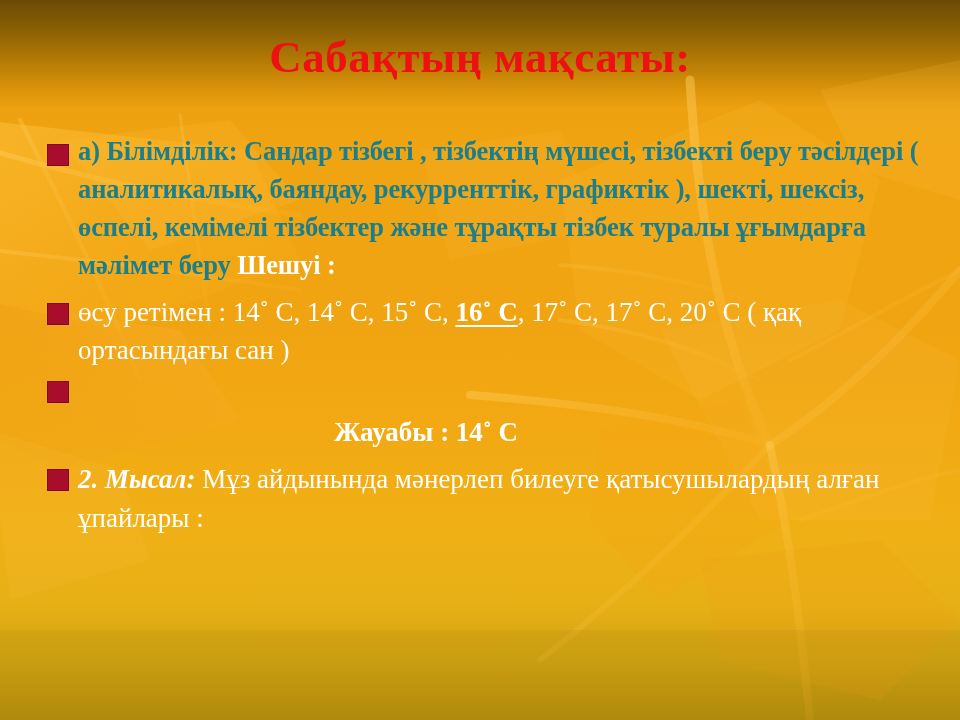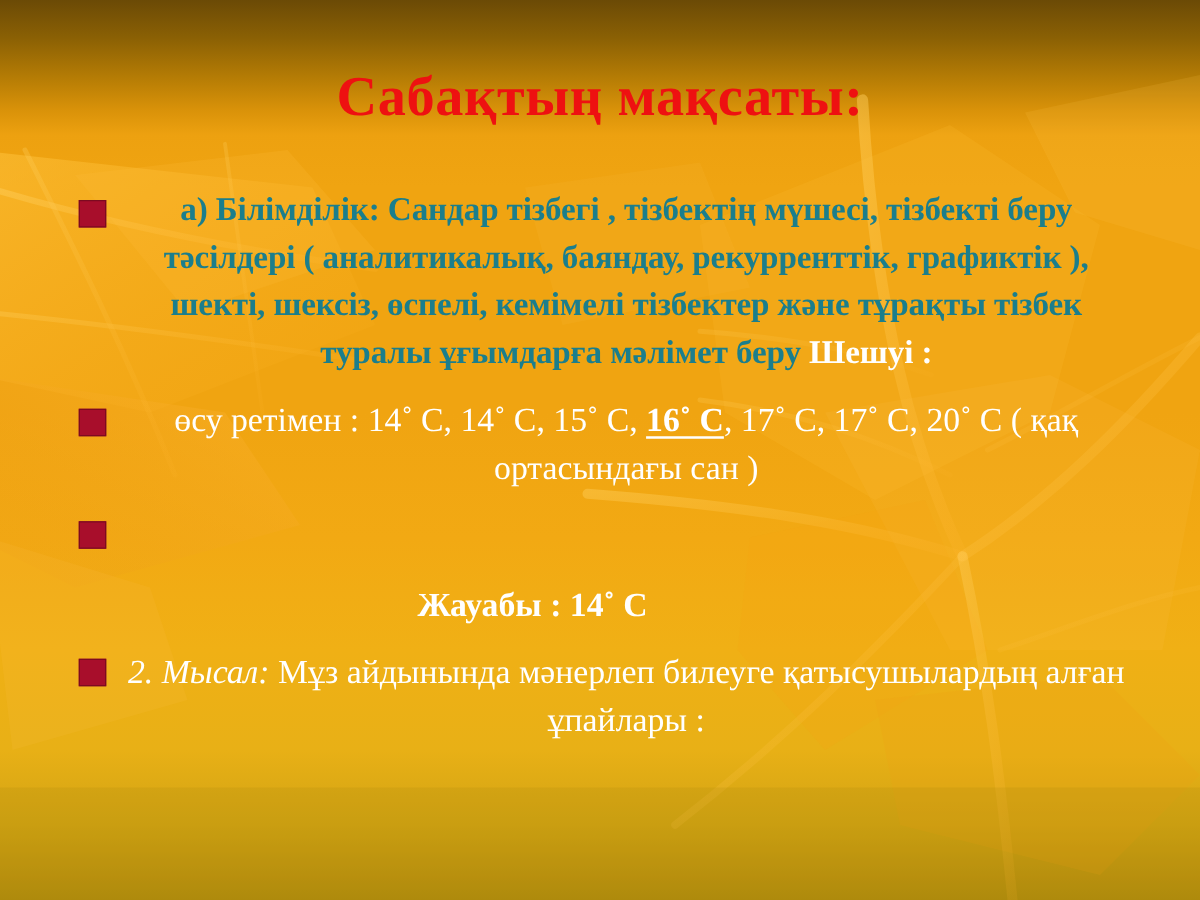--- a/index.html
+++ b/index.html
@@ -43,35 +43,33 @@
     left: 0;
     top: 33px;
     width: 960px;
     text-align: center;
     font-size: 45px;
     font-weight: bold;
     color: #ee1111;
     letter-spacing: 0.5px;
     line-height: 1.1;
     white-space: nowrap;
-    margin-top: 20px;
   }
 
   
   .body {
     position: absolute;
     left: 44px;
     top: 132px;
     width: 880px;
   }
   .block {
     position: relative;
     padding-left: 34px;
-    margin: 16px;
-    text-align: center;
+    margin: 0;
   }
   .bullet {
     position: absolute;
     left: 3px;
     width: 22px;
     height: 22px;
     background: #a80e2b;
     border: 1px solid #7d0a20;
     box-sizing: border-box;
   }
@@ -117,21 +115,21 @@
   }
 
   
   .b4 { margin-bottom: 6px; }
   .b4 .bullet { top: 9px; }
   .b4 .txt {
     font-size: 27px;
     color: #ffffff;
     line-height: 1.44;
   }
-  .b4 .bi { font-weight: normal; font-style: italic; }
+  .b4 .bi { font-weight: bold; font-style: italic; }
 
   
   .b5 .bullet { top: 9px; }
   .b5 .txt {
     font-size: 27px;
     color: #ffffff;
     line-height: 1.44;
   }
 </style>
 </head>

